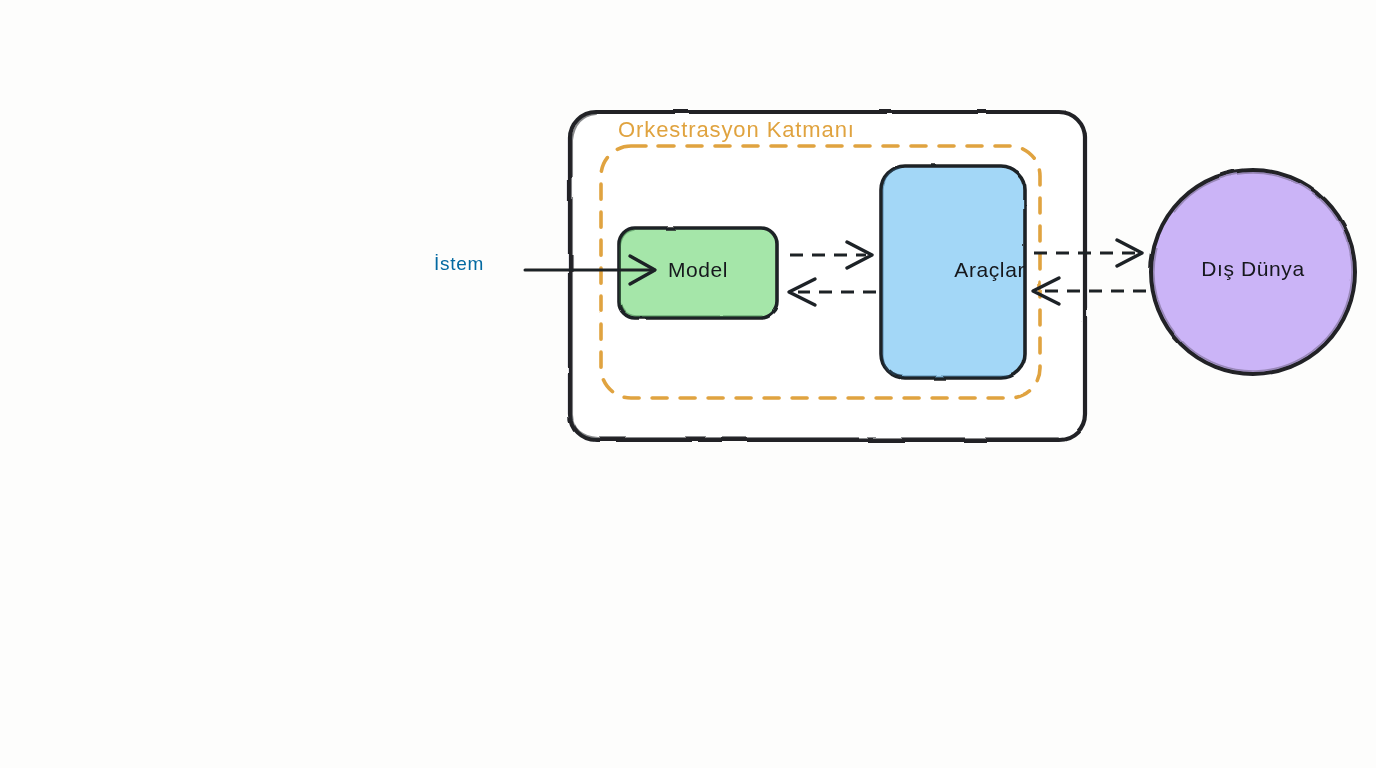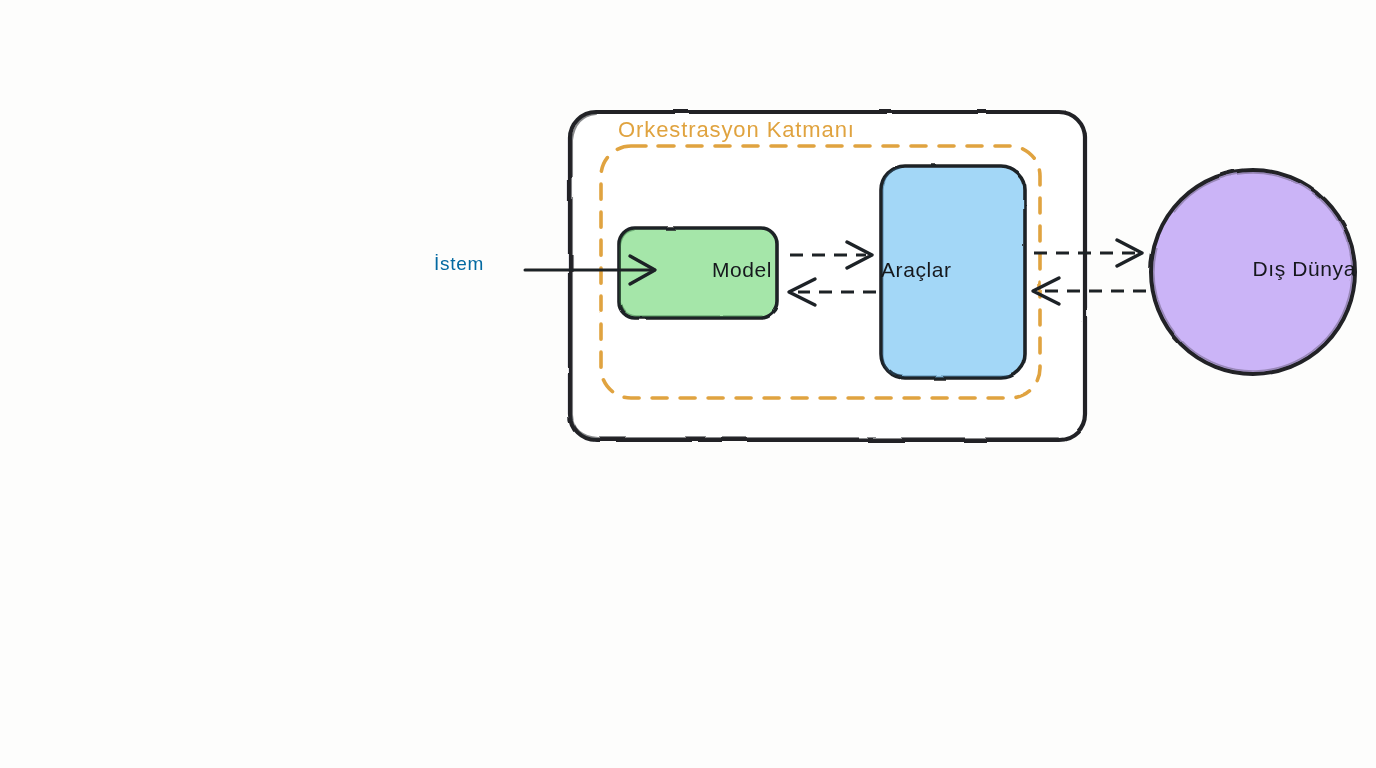--- a/index.html
+++ b/index.html
@@ -29,35 +29,34 @@
     pointer-events: none;
     letter-spacing: 0.6px;
   }
   #label-model {
     left: 619px;
     top: 258px;
     width: 158px;
     text-align: center;
     font-size: 21px;
     color: #16181d;
-    margin-left: 44px;
   }
   #label-araclar {
     left: 881px;
     top: 258px;
     width: 144px;
-    text-align: left;
+    text-align: right;
     font-size: 21px;
     color: #16181d;
   }
   #label-dis-dunya {
     left: 1150px;
     top: 257px;
     width: 206px;
-    text-align: right;
+    text-align: center;
     font-size: 21px;
     color: #16181d;
   }
   #label-orkestrasyon {
     left: 618px;
     top: 117px;
     font-size: 22px;
     color: #e0a33f;
     letter-spacing: 0.9px;
   }

